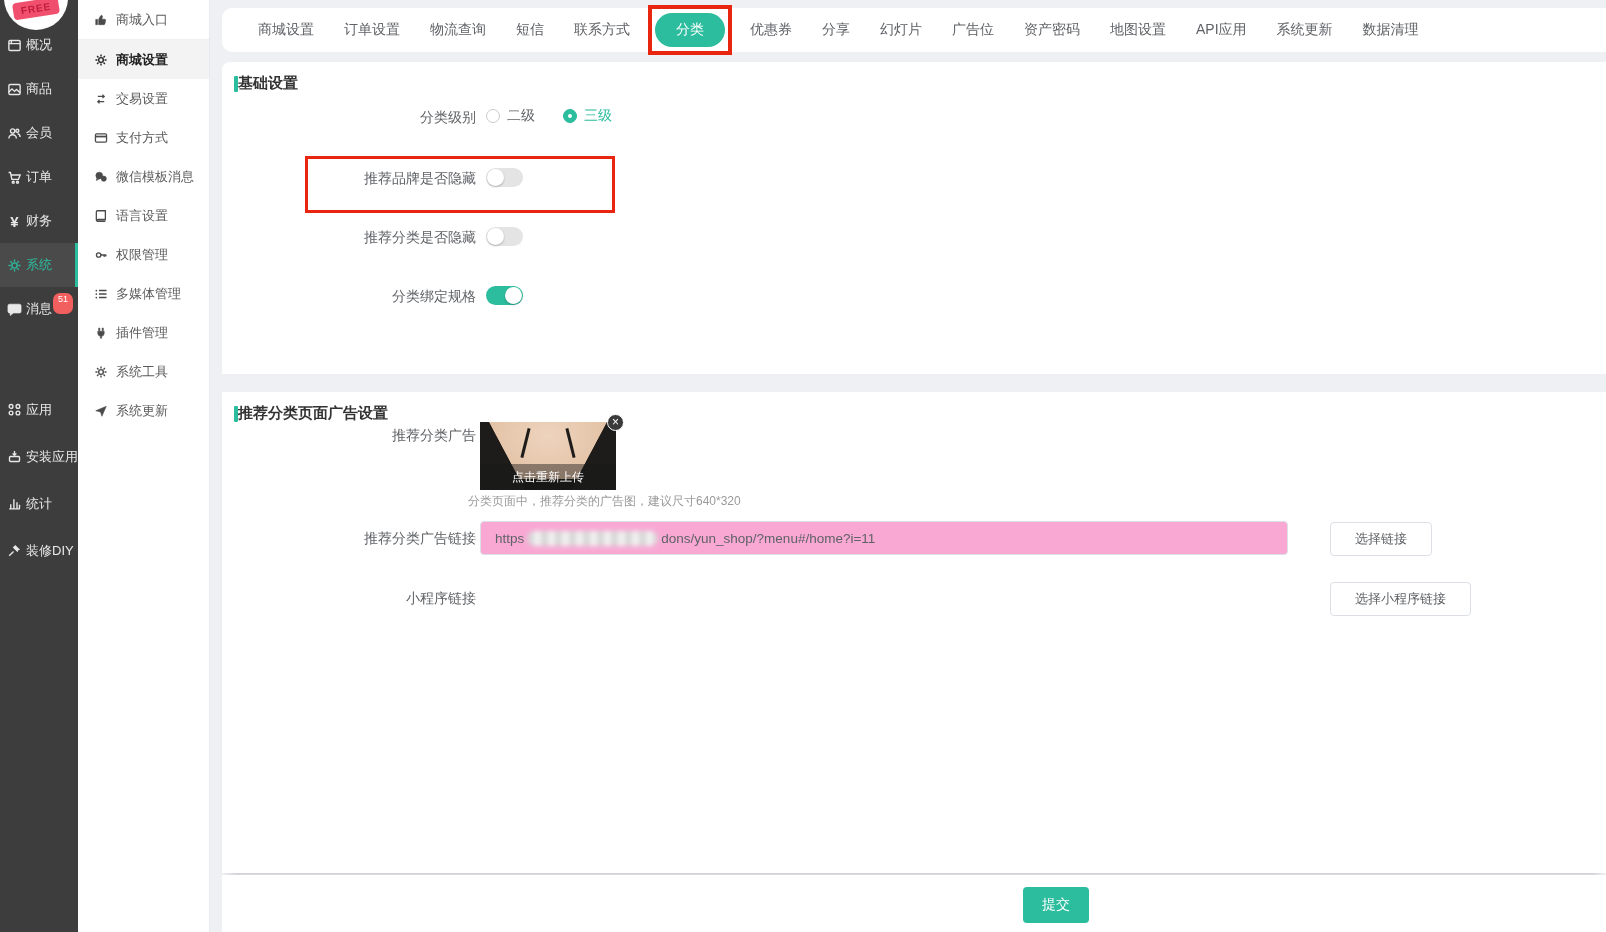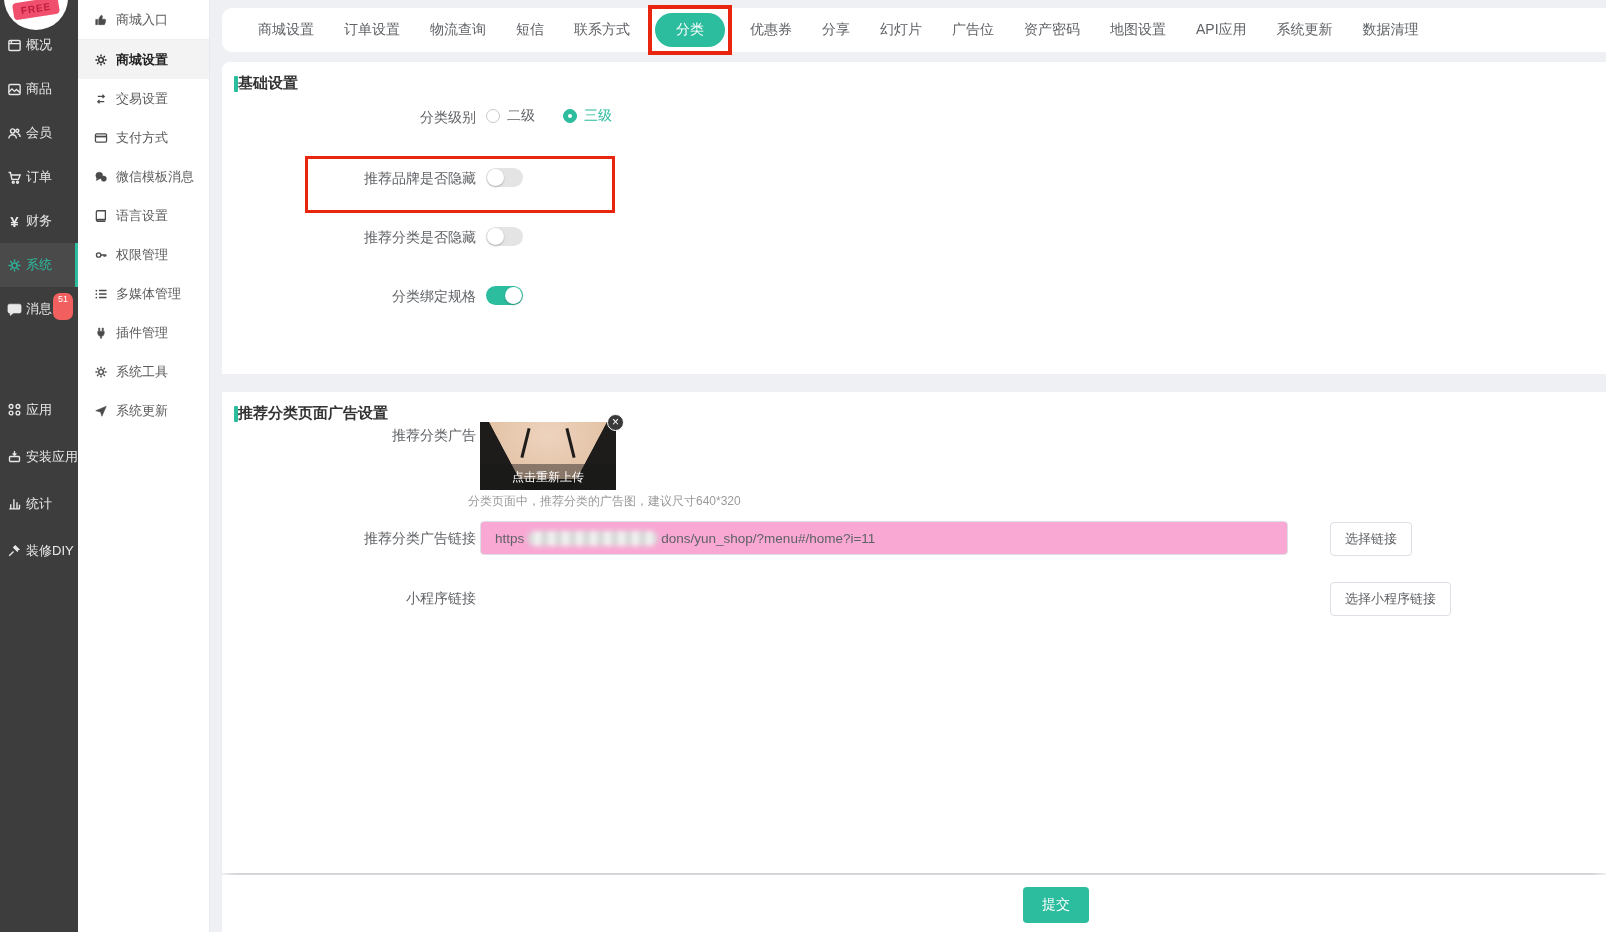--- a/index.html
+++ b/index.html
@@ -14,21 +14,21 @@
     color:#c21d3d; font-size:10px; font-weight:bold; text-align:center; line-height:17px; transform:rotate(-9deg); letter-spacing:1px; }
   .lnav { position:absolute; top:23px; left:0; width:78px; }
   .litem { position:relative; height:44px; display:flex; align-items:center; padding-left:7px; gap:4px;
     color:#e8e8e8; font-size:13px; cursor:pointer; }
   .litem svg, .litem .yen { width:15px; height:15px; flex:0 0 15px; stroke:#e8e8e8; color:#e8e8e8; }
   .litem .yen { font-size:15px; font-weight:bold; line-height:15px; text-align:center; display:inline-block; }
   .litem.active { background:#4a4a4a; border-right:3px solid #2cbc9e; color:#2cbc9e; }
   .litem.active svg { stroke:#2cbc9e; color:#2cbc9e; }
   .litem.group2 { height:47px; }
   .lgap { height:55px; }
-  .badge { position:absolute; right:5px; top:6px; min-width:20px; height:27px; background:#f25f5f; border-radius:7px;
+  .badge { position:absolute; right:5px; top:6px; min-width:20px; height:21px; background:#f25f5f; border-radius:7px;
     color:#fff; font-size:9px; line-height:13px; text-align:center; padding:0 4px; }
 
   
   .ssb { position:absolute; left:78px; top:0; width:132px; height:932px; background:#fff; border-right:1px solid #e7eaed; z-index:4; }
   .sitem { height:39px; display:flex; align-items:center; padding-left:16px; gap:8px; color:#5a5a5a; font-size:13px; cursor:pointer; }
   .sitem svg { width:14px; height:14px; flex:0 0 14px; stroke:#4a4a4a; color:#4a4a4a; }
   .sitem.first { height:40px; border-bottom:1px solid #efefef; }
   .sitem.active { background:#f3f3f3; color:#222; font-weight:bold; }
   .sitem.active svg { stroke:#222; color:#222; }
 
@@ -79,21 +79,21 @@
     color:#fff; font-size:12px; text-align:center; line-height:26px; }
   .adimg .close { position:absolute; right:-8px; top:-8px; width:17px; height:17px; border-radius:50%; background:#3a3a3a;
     border:1px solid #fff; color:#fff; font-size:12px; line-height:15px; text-align:center; cursor:pointer; }
 
   .inputbox { position:absolute; left:258px; width:808px; height:34px; border:1px solid #dcdfe6; border-radius:4px;
     background:#f9a8d4; font-size:13.5px; color:#5f6266; display:flex; align-items:center; padding:0 14px; white-space:nowrap; overflow:hidden; }
   .censor { display:inline-block; width:131px; height:15px; border-radius:8px; margin:0 3px;
     background:repeating-linear-gradient(90deg,#d7d7d7 0 7px,#f2f2f2 7px 14px); filter:blur(2.5px); }
   input.realinput { outline:none; border:none; width:100%; font-size:13.5px; color:#5f6266; font-family:inherit; background:transparent; }
   .btn { position:absolute; left:1108px; height:34px; border:1px solid #dcdfe6; border-radius:4px; background:#fff;
-    font-size:13px; color:#5f6266; text-align:center; line-height:32px; cursor:pointer; padding:0 14px; white-space:nowrap; }
+    font-size:13px; color:#5f6266; text-align:center; line-height:32px; cursor:pointer; padding:0 24px; white-space:nowrap; }
 
   .footer { position:absolute; left:0; top:875px; width:1384px; height:57px; background:#fff; }
   .submit { position:absolute; left:801px; top:12px; width:66px; height:36px; background:#2cbc9e; border:none; border-radius:4px;
     color:#fff; font-size:14px; cursor:pointer; font-family:inherit; }
 </style>
 </head>
 <body>
 
 <div id="app">
 

